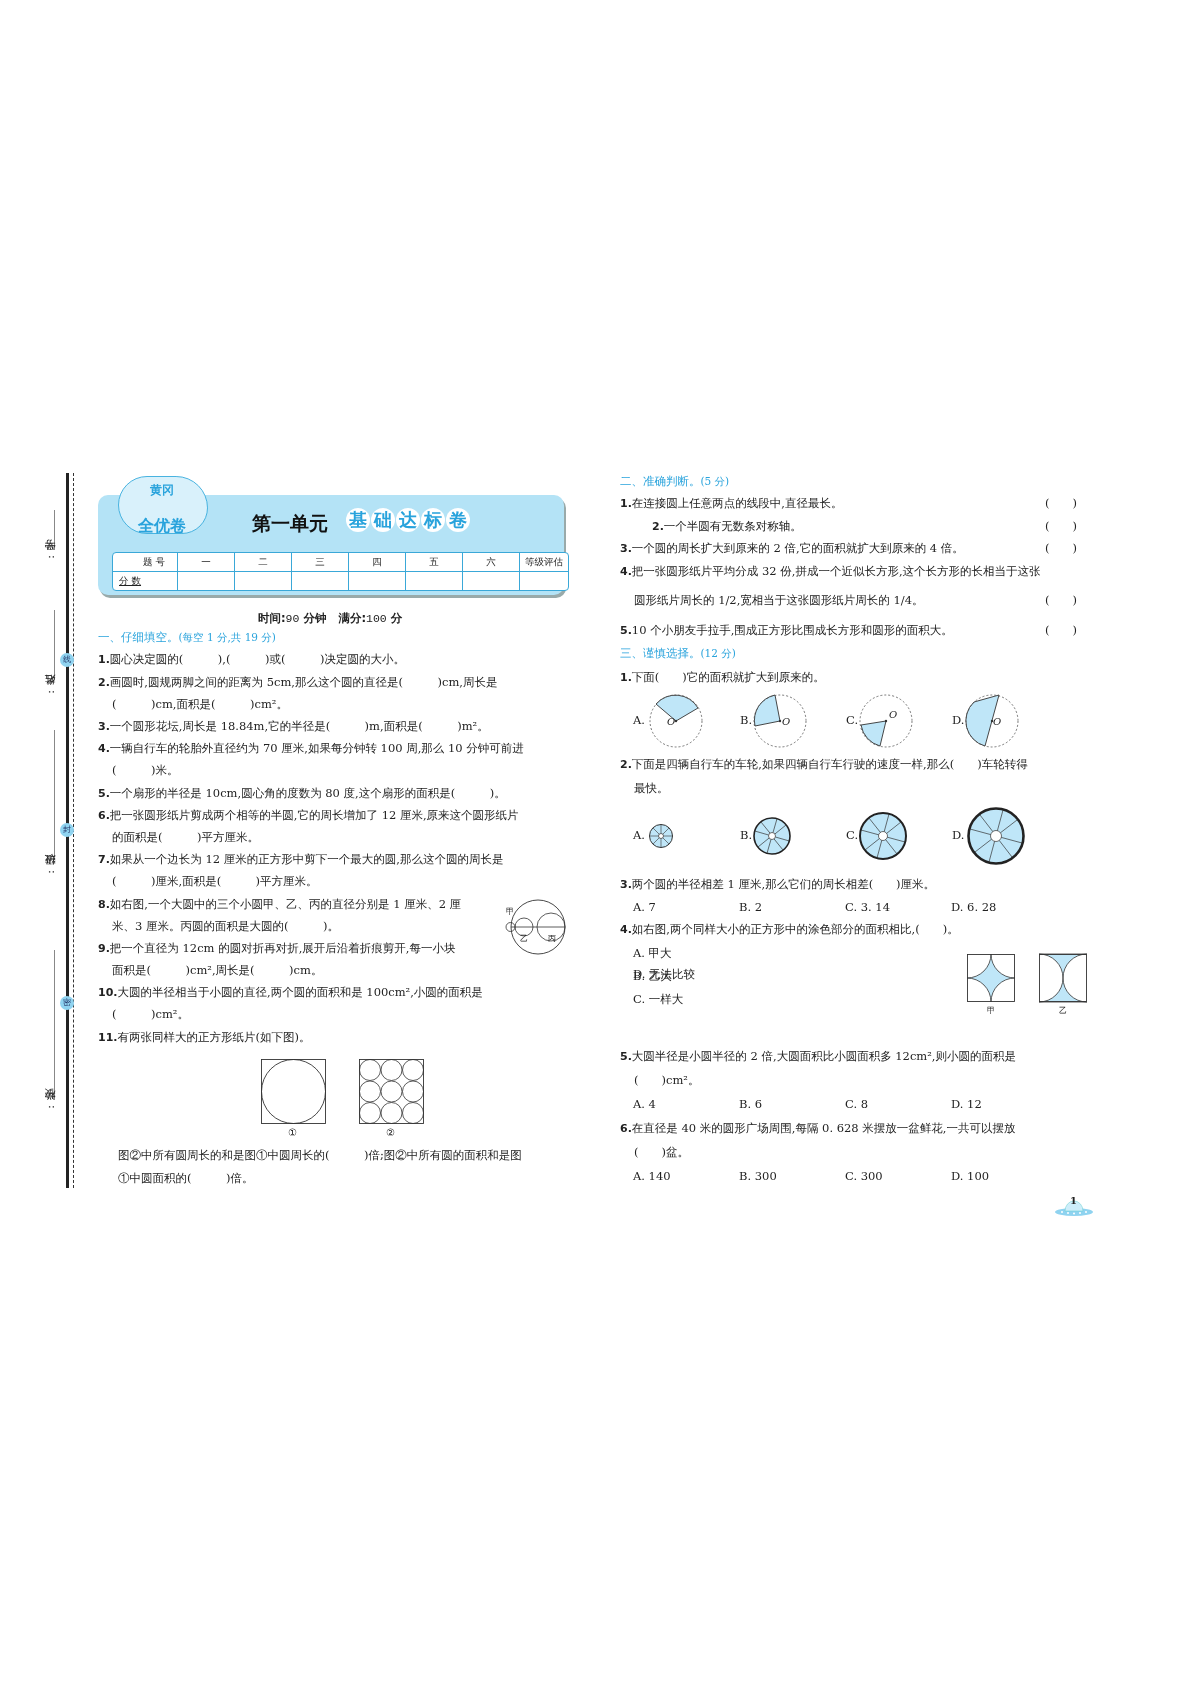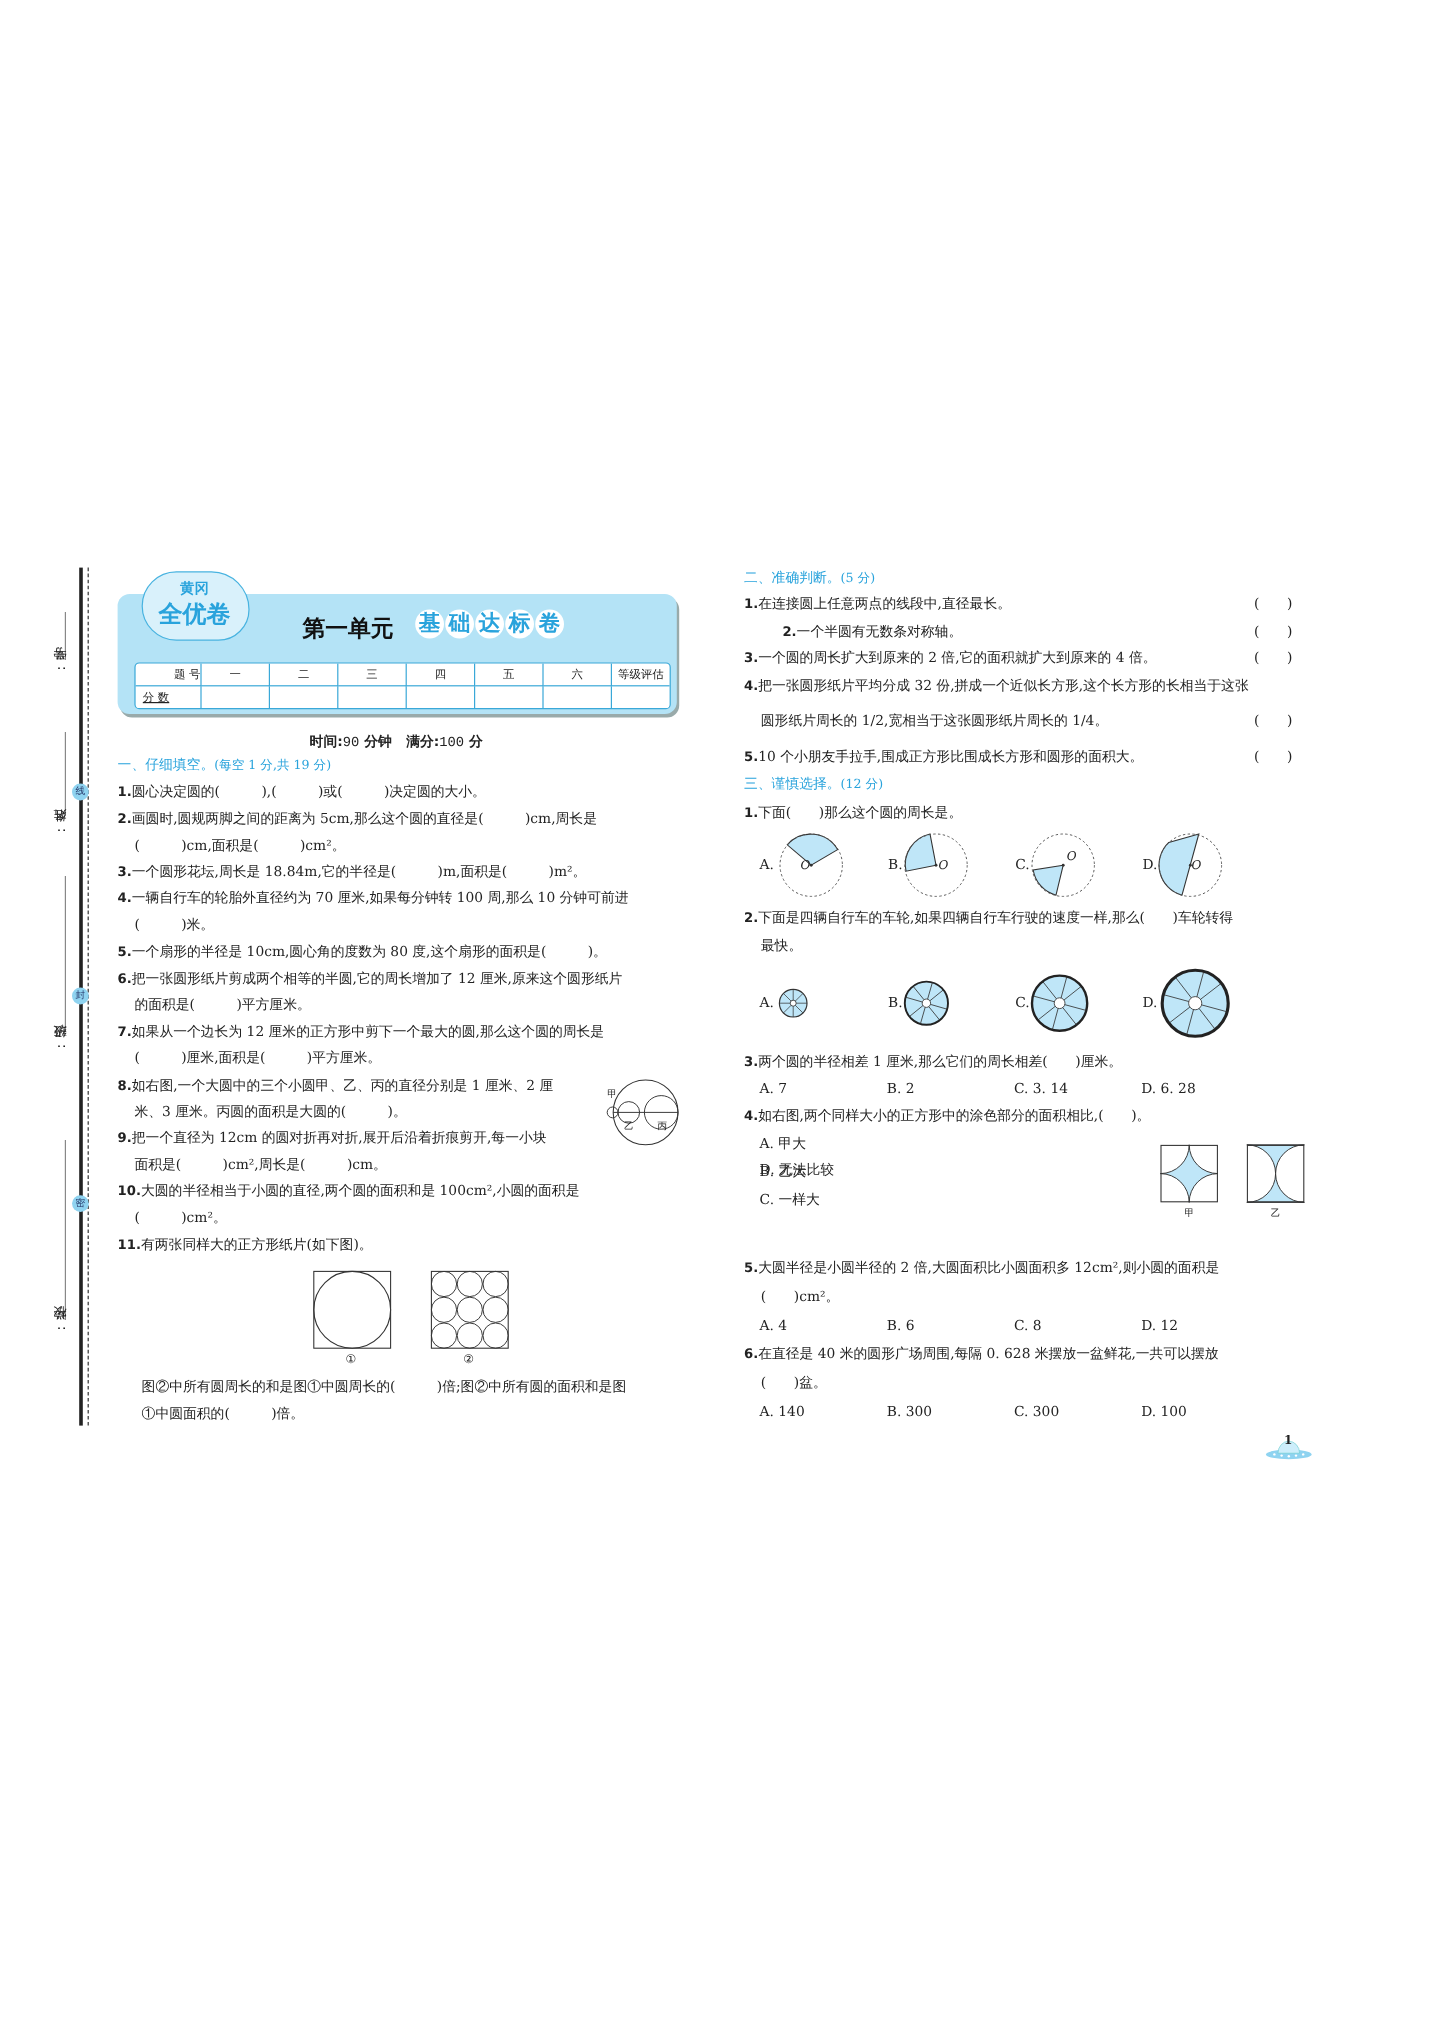--- a/index.html
+++ b/index.html
@@ -45,33 +45,33 @@
 <div class="margin-label" style="top:870px">班级:</div>
 <div class="margin-rule" style="top:950px;height:150px"></div>
 <div class="margin-label" style="top:1105px">学校:</div>
 <div class="seal" style="top:653px">线</div>
 <div class="seal" style="top:823px">封</div>
 <div class="seal" style="top:996px">密</div>
 
 <div class="card"></div>
 <div class="cloud"></div>
 <div class="cloud-t" style="left:132px;top:482px;width:60px;font-size:12px">黄冈</div>
-<div class="cloud-t" style="left:122px;top:498px;width:80px;font-size:20px">全优卷</div>
+<div class="cloud-t" style="left:122px;top:516px;width:80px;font-size:16px">全优卷</div>
 <div class="title-main">第一单元</div>
 <div class="title-sub">
   <span>基</span>
   <span>础</span>
   <span>达</span>
   <span>标</span>
   <span>卷</span>
 </div>
 <table class="score">
   <tbody>
       <tr>
-    <td style="width:46px;text-align:right;padding-left:8px">题 号</td>
+    <td style="width:46px;text-align:center;padding-left:18px">题 号</td>
     <td style="width:56px">一</td>
     <td style="width:56px">二</td>
     <td style="width:56px">三</td>
     <td style="width:56px">四</td>
     <td style="width:56px">五</td>
     <td style="width:56px">六</td>
     <td style="width:48px">等级评估</td>
   </tr>
   <tr>
     <td style="text-align:left;padding-left:6px">分 数</td>
@@ -151,21 +151,21 @@
 <div class="paren" style="left:1045px;top:519px">(　　)</div>
 <div class="q" style="left:620px;top:541px"><b>3.</b><span>一个圆的周长扩大到原来的 2 倍,它的面积就扩大到原来的 4 倍。</span></div>
 <div class="paren" style="left:1045px;top:541px">(　　)</div>
 <div class="q" style="left:620px;top:564px"><b>4.</b><span>把一张圆形纸片平均分成 32 份,拼成一个近似长方形,这个长方形的长相当于这张</span></div>
 <div class="q" style="left:634px;top:593px">圆形纸片周长的 1/2,宽相当于这张圆形纸片周长的 1/4。</div>
 <div class="paren" style="left:1045px;top:593px">(　　)</div>
 <div class="q" style="left:620px;top:623px"><b>5.</b><span>10 个小朋友手拉手,围成正方形比围成长方形和圆形的面积大。</span></div>
 <div class="paren" style="left:1045px;top:623px">(　　)</div>
 
 <div class="sec" style="left:620px;top:646px"><span>三、谨慎选择。</span><span class="pts">(12 分)</span></div>
-<div class="q" style="left:620px;top:670px"><b>1.</b><span>下面(　　)那么这个圆的周长是。</span></div>
+<div class="q" style="left:620px;top:670px"><b>1.</b><span>下面(　　)它的面积就扩大到原来的。</span></div>
 
 <div class="lab" style="left:633px;top:713px">A.</div>
 <svg style="left:648px;top:693px" width="56" height="56" viewBox="-28 -28 56 56">
   <path d="M0,0 L-20,-17 A26,26 0 0 1 22,-13 Z" fill="#bfe6f8" stroke="#333" stroke-width="0.9"></path>
   <circle r="26" fill="none" stroke="#555" stroke-width="0.8" stroke-dasharray="2,2"></circle>
   <circle r="1.2" fill="#333"></circle>
 </svg>
 <div class="lab" style="left:667px;top:716px;font-style:italic;font-size:10px">O</div>
 
 <div class="lab" style="left:740px;top:713px">B.</div>

